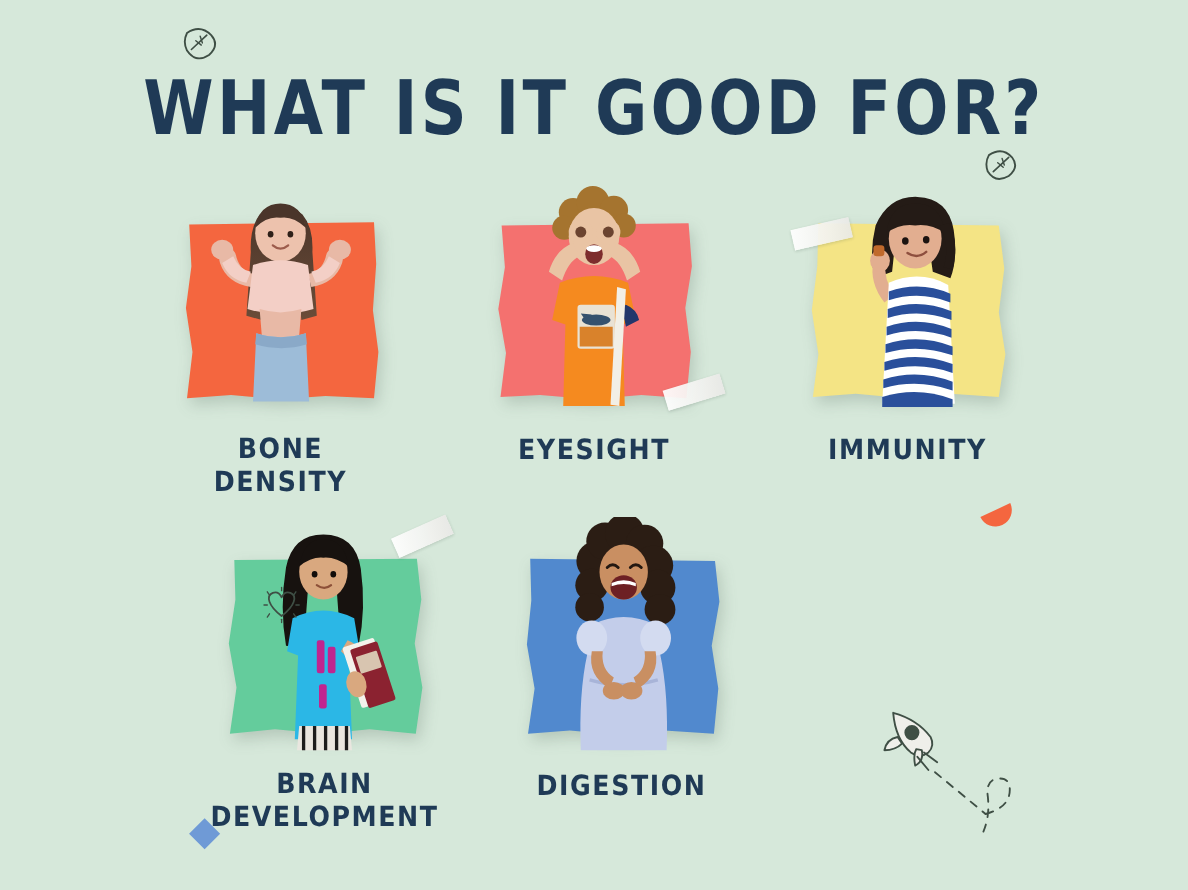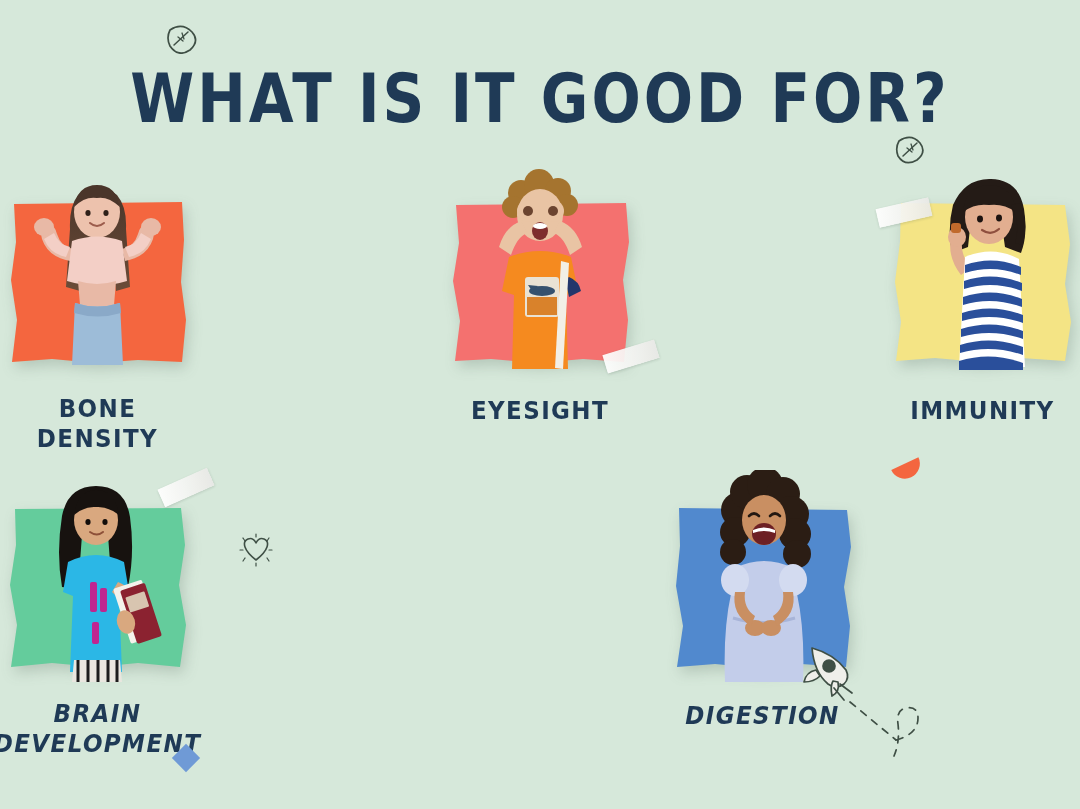--- a/index.html
+++ b/index.html
@@ -30,24 +30,24 @@
     color: #1f3a56;
     white-space: nowrap;
     transform: scaleY(1.18);
     transform-origin: top center;
   }
 
   
   .row {
     position: absolute;
     display: flex;
-    justify-content: space-between;
+    justify-content: center;
   }
   .row-top    { top: 165px; left: 0; width: 1080px; gap: 90px; }
-  .row-bottom { top: 470px; left: 0; width: 860px; gap: 75px; font-style: italic; }
+  .row-bottom { top: 470px; left: 0; width: 860px; gap: 75px; }
 
   .card {
     width: 195px;
     position: relative;
     display: flex;
     flex-direction: column;
     align-items: center;
   }
 
   .photo-wrap {

